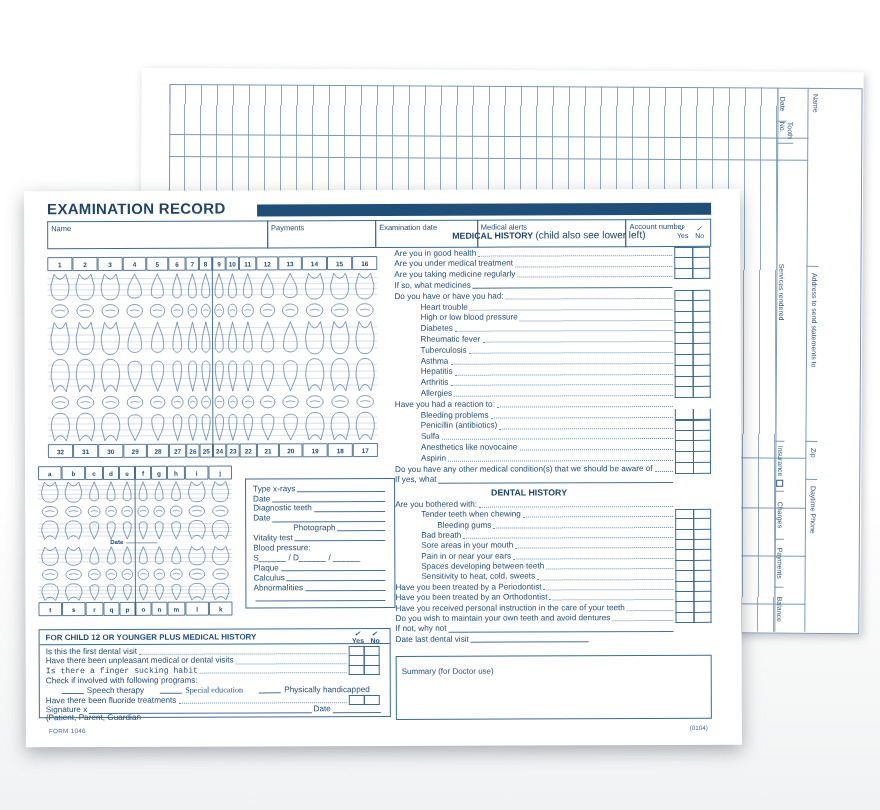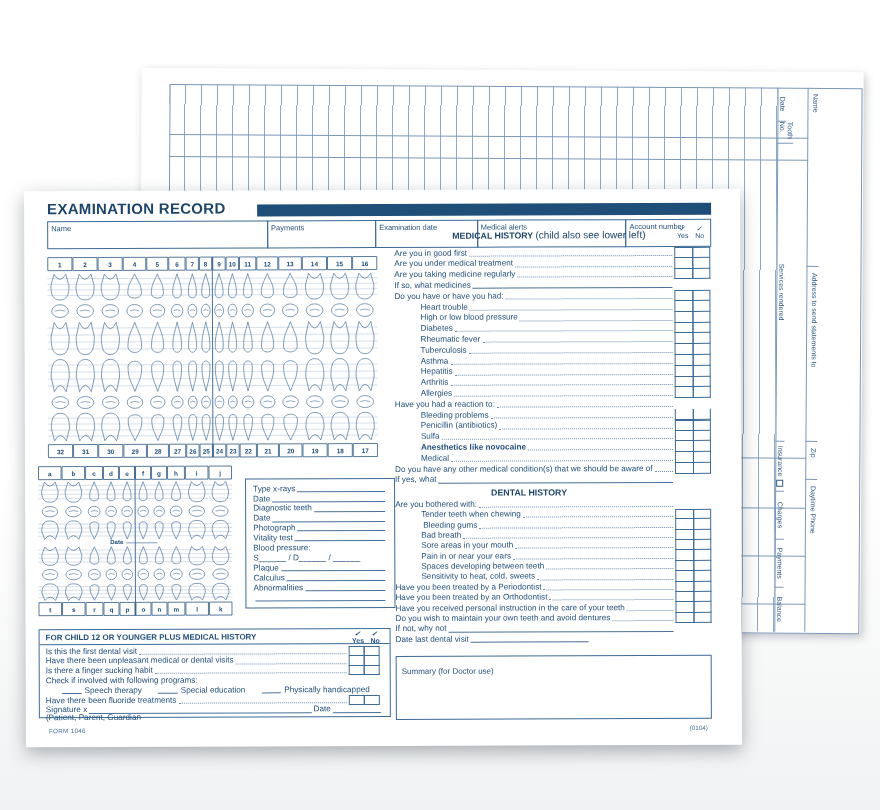--- a/index.html
+++ b/index.html
@@ -501,21 +501,21 @@
           <span class="lead-solid"></span>
         </div>
         <div class="qrow" style="height: 9.9px;">
           <span class="qtext">Diagnostic teeth</span>
           <span class="lead-solid"></span>
         </div>
         <div class="qrow" style="height: 9.9px;">
           <span class="qtext">Date</span>
           <span class="lead-solid"></span>
         </div>
-        <div class="qrow" style="height: 9.9px;">
+        <div class="qrow" style="height: 9.9px; margin-left: 40px;">
           <span class="qtext">Photograph</span>
           <span class="lead-solid"></span>
         </div>
         <div class="qrow" style="height: 9.9px; align-items: flex-end;">
           <span class="qtext">Vitality test</span>
           <span class="lead-solid"></span>
         </div>
         <div class="qrow" style="height: 9.9px;">
           <span class="qtext">Blood pressure:</span>
           <span class="fill"></span>
@@ -562,38 +562,38 @@
           </div>
           <div class="qrow" style="height: 9.8px;">
             <span class="qtext">Have there been unpleasant medical or dental visits</span>
             <span class="lead-dot"></span>
             <span class="bp" style="width: 31px;">
               <span class="bcell first nt" style="width: 16px;"></span>
               <span class="bcell nt" style="width: 16px;"></span>
             </span>
             <span class="bp-empty" style="width: 4px;"></span>
           </div>
-          <div class="qrow" style="height: 9.8px;">
+          <div class="qrow" style="height: 9.8px; font-family: Liberation Mono, monospace;">
             <span class="qtext">Is there a finger sucking habit</span>
             <span class="lead-dot"></span>
             <span class="bp" style="width: 31px;">
               <span class="bcell first nt" style="width: 16px;"></span>
               <span class="bcell nt" style="width: 16px;"></span>
             </span>
             <span class="bp-empty" style="width: 4px;"></span>
           </div>
           <div class="qrow" style="height: 9.8px;">
             <span class="qtext">Check if involved with following programs:</span>
             <span class="fill"></span>
           </div>
           <div class="qrow" style="height: 9.8px;">
             <span class="useg" style="width: 26px; margin-left: 16px;"></span>
             <span class="qtext" style="margin-right: 14px;">Speech therapy</span>
             <span class="useg" style="width: 26px;"></span>
-            <span class="qtext" style="margin-right: 14px;">Special education</span>
+            <span class="qtext" style="margin-right: 14px; font-family: Liberation Serif, serif;">Special education</span>
             <span class="useg" style="width: 26px;"></span>
             <span class="qtext" style="margin-right: 14px;">Physically handicapped</span>
             <span class="fill"></span>
           </div>
           <div class="qrow" style="height: 9.8px;">
             <span class="qtext">Have there been fluoride treatments</span>
             <span class="lead-dot"></span>
             <span class="bp" style="width: 31px;">
               <span class="bcell first" style="width: 16px;"></span>
               <span class="bcell" style="width: 16px;"></span>
@@ -618,21 +618,21 @@
       <div class="yn" style="right:0;top:-4px;" id="mh-yn">
           <div><span class="chk">✓</span><span class="chk">✓</span></div>
           <div><span class="lbl">Yes</span><span class="lbl">No</span></div>
         </div>
       <div class="sec-head" style="margin-left:58px;">
         <span>MEDICAL HISTORY</span>
         <span class="sec-note">(child also see lower left)</span>
       </div>
       <div id="mh-rows" style="margin-top:6px;">
           <div class="qrow" style="height: 10.8px;">
-            <span class="qtext">Are you in good first</span>
+            <span class="qtext">Are you in good health</span>
             <span class="lead-dot"></span>
             <span class="bp" style="width: 36px;">
               <span class="bcell first" style="width: 18.5px;"></span>
               <span class="bcell" style="width: 18.5px;"></span>
             </span>
           </div>
           <div class="qrow" style="height: 10.8px;">
             <span class="qtext">Are you under medical treatment</span>
             <span class="lead-dot"></span>
             <span class="bp" style="width: 36px;">
@@ -755,30 +755,30 @@
             </span>
           </div>
           <div class="qrow" style="height: 10.8px;">
             <span class="qtext" style="padding-left: 26px;">Sulfa</span>
             <span class="lead-dot"></span>
             <span class="bp" style="width: 36px;">
               <span class="bcell first nt" style="width: 18.5px;"></span>
               <span class="bcell nt" style="width: 18.5px;"></span>
             </span>
           </div>
-          <div class="qrow" style="height: 10.8px; font-weight: bold;">
+          <div class="qrow" style="height: 10.8px;">
             <span class="qtext" style="padding-left: 26px;">Anesthetics like novocaine</span>
             <span class="lead-dot"></span>
             <span class="bp" style="width: 36px;">
               <span class="bcell first nt" style="width: 18.5px;"></span>
               <span class="bcell nt" style="width: 18.5px;"></span>
             </span>
           </div>
           <div class="qrow" style="height: 10.8px;">
-            <span class="qtext" style="padding-left: 26px;">Medical</span>
+            <span class="qtext" style="padding-left: 26px;">Aspirin</span>
             <span class="lead-dot"></span>
             <span class="bp" style="width: 36px;">
               <span class="bcell first nt" style="width: 18.5px;"></span>
               <span class="bcell nt" style="width: 18.5px;"></span>
             </span>
           </div>
           <div class="qrow" style="height: 10.8px;">
             <span class="qtext">Do you have any other medical condition(s) that we should be aware of</span>
             <span class="lead-dot"></span>
             <span class="bp" style="width: 36px;">
@@ -803,21 +803,21 @@
           </div>
           <div class="qrow" style="height: 10.4px;">
             <span class="qtext" style="padding-left: 26px;">Tender teeth when chewing</span>
             <span class="lead-dot"></span>
             <span class="bp" style="width: 36px;">
               <span class="bcell first" style="width: 18.5px;"></span>
               <span class="bcell" style="width: 18.5px;"></span>
             </span>
           </div>
           <div class="qrow" style="height: 10.4px;">
-            <span class="qtext" style="padding-left: 28px;">Bleeding gums</span>
+            <span class="qtext" style="padding-left: 42px;">Bleeding gums</span>
             <span class="lead-dot"></span>
             <span class="bp" style="width: 36px;">
               <span class="bcell first nt" style="width: 18.5px;"></span>
               <span class="bcell nt" style="width: 18.5px;"></span>
             </span>
           </div>
           <div class="qrow" style="height: 10.4px;">
             <span class="qtext" style="padding-left: 26px;">Bad breath</span>
             <span class="lead-dot"></span>
             <span class="bp" style="width: 36px;">

